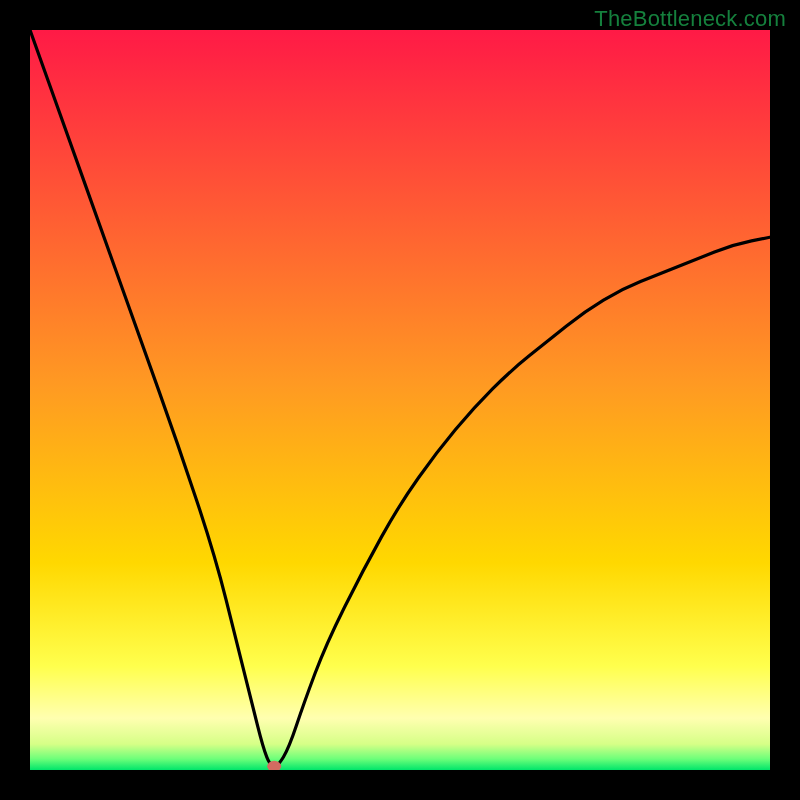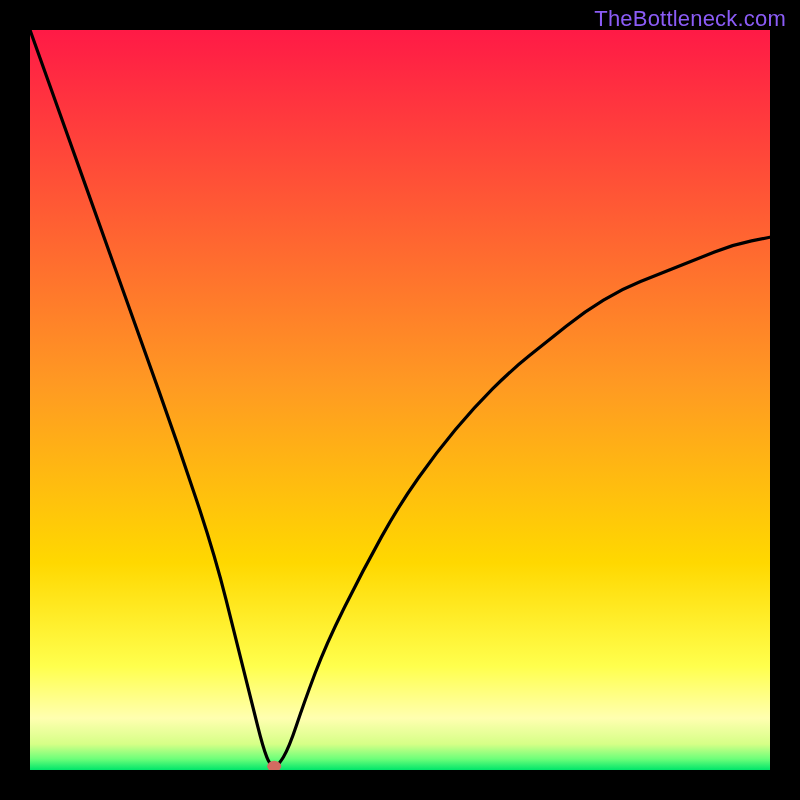--- a/index.html
+++ b/index.html
@@ -20,21 +20,21 @@
     position: absolute;
     left: 30px;
     top: 30px;
     width: 740px;
     height: 740px;
   }
   .watermark {
     position: absolute;
     top: 6px;
     right: 14px;
-    color: #8b5cf6;
+    color: #15803d;
     font-size: 22px;
     font-weight: 500;
     letter-spacing: 0.2px;
     user-select: none;
   }
   svg { display: block; }
 </style>
 </head>
 <body>
 

